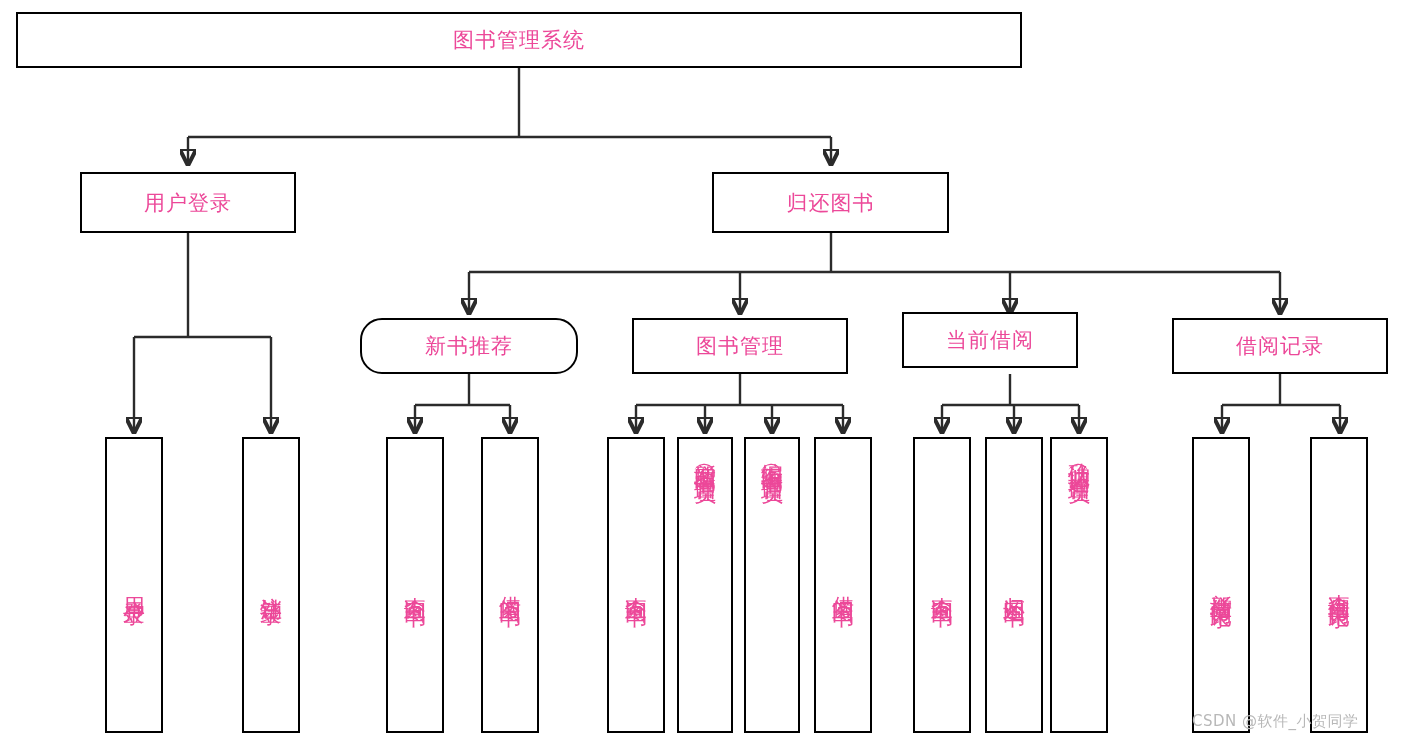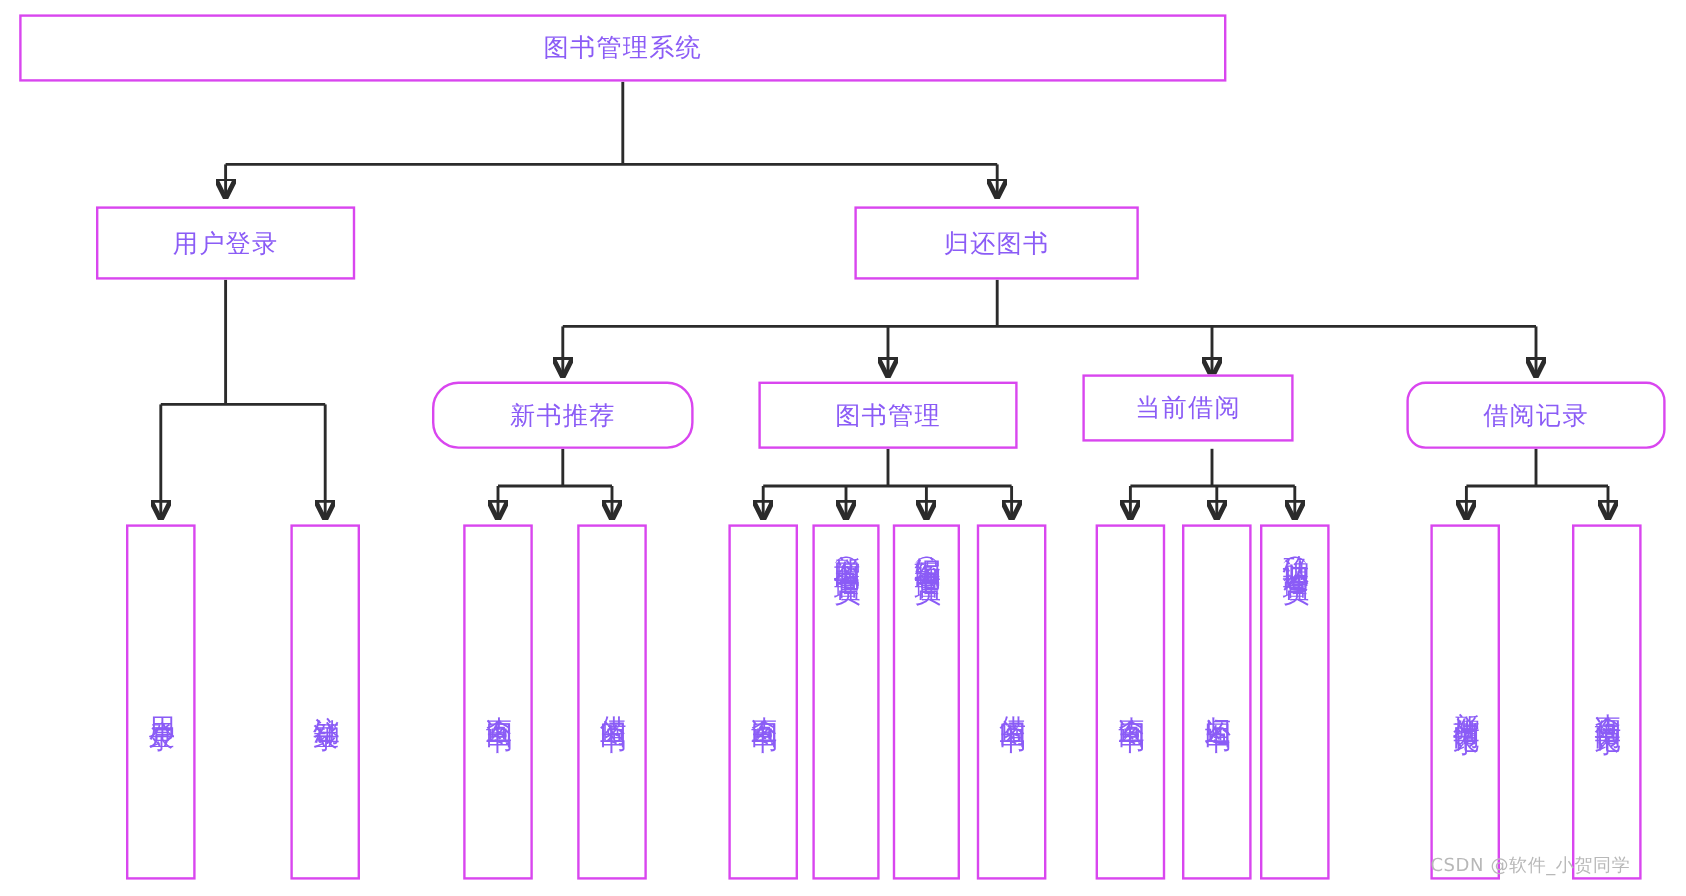--- a/index.html
+++ b/index.html
@@ -11,26 +11,26 @@
     position: relative;
     width: 1405px;
     height: 747px;
     background: #ffffff;
     font-family: "DejaVu Sans", "Liberation Sans", sans-serif;
     overflow: hidden;
   }
   .node {
     position: absolute;
     box-sizing: border-box;
-    border: 2px solid #d946ef;
+    border: 2px solid #000000;
     background: #ffffff;
     display: flex;
     align-items: center;
     justify-content: center;
-    color: #8b5cf6;
+    color: #ec4899;
     text-align: center;
   }
   .node.h {
     font-size: 21px;
     letter-spacing: 1px;
   }
   .node.v {
     writing-mode: vertical-rl;
     text-orientation: upright;
     font-size: 22px;
@@ -120,21 +120,21 @@
   </svg>
 
   <div class="node h" style="left:16px; top:12px; width:1006px; height:56px;">图书管理系统</div>
 
   <div class="node h" style="left:80px; top:172px; width:216px; height:61px;">用户登录</div>
   <div class="node h" style="left:712px; top:172px; width:237px; height:61px;">归还图书</div>
 
   <div class="node h" style="left:360px; top:318px; width:218px; height:56px;border-radius:22px;">新书推荐</div>
   <div class="node h" style="left:632px; top:318px; width:216px; height:56px;">图书管理</div>
   <div class="node h" style="left:902px; top:312px; width:176px; height:56px;">当前借阅</div>
-  <div class="node h" style="left:1172px; top:318px; width:216px; height:56px;border-radius:16px;">借阅记录</div>
+  <div class="node h" style="left:1172px; top:318px; width:216px; height:56px;">借阅记录</div>
 
   <div class="node v" style="left:105px; top:437px; width:58px; height:296px;">用户登录</div>
   <div class="node v" style="left:242px; top:437px; width:58px; height:296px;">注销登录</div>
 
   <div class="node v" style="left:386px; top:437px; width:58px; height:296px;">查询图书</div>
   <div class="node v" style="left:481px; top:437px; width:58px; height:296px;">借阅图书</div>
 
   <div class="node v" style="left:607px; top:437px; width:58px; height:296px;">查询图书</div>
   <div class="node v top-align" style="left:677px; top:437px; width:56px; height:296px;">新增图书（管理员）</div>
   <div class="node v top-align" style="left:744px; top:437px; width:56px; height:296px;">编辑图书（管理员）</div>

